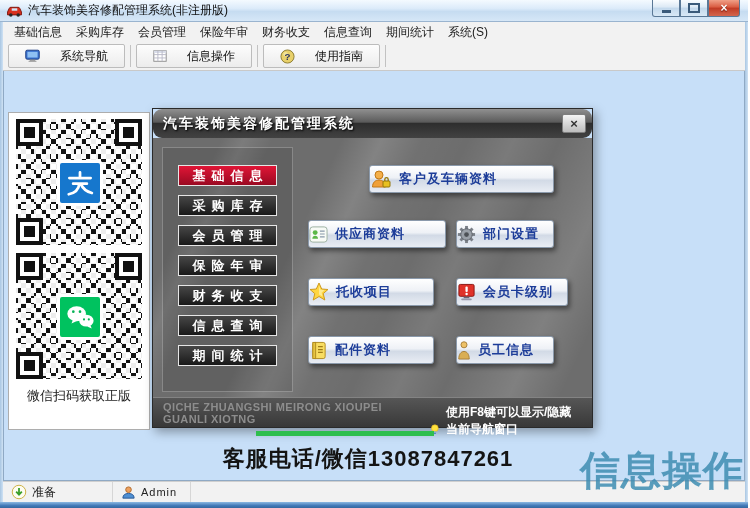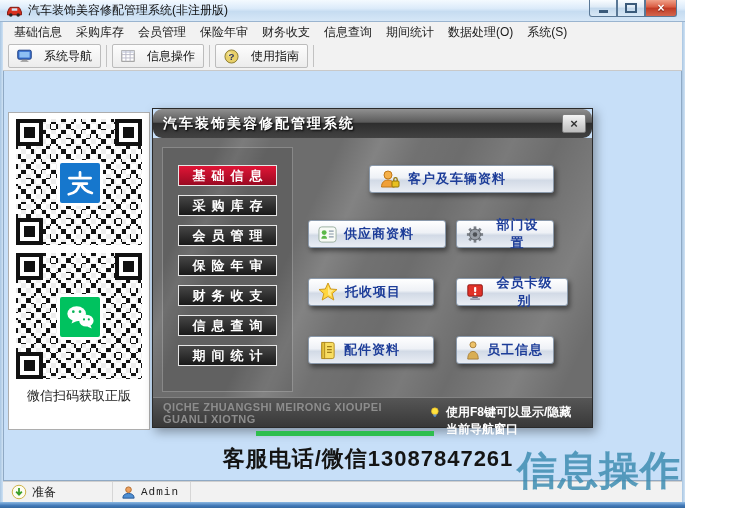--- a/index.html
+++ b/index.html
@@ -1,17 +1,17 @@
 <!DOCTYPE html>
 <html><head>
 <meta charset="utf-8">
 <style>
   html,body{margin:0;padding:0;}
   body{width:750px;height:508px;font-family:"Liberation Sans","DejaVu Sans",sans-serif;}
-  .screen{position:relative;width:685px;height:508px;overflow:hidden;background:#c7dff8;}
+  .screen{position:relative;width:748px;height:508px;overflow:hidden;background:#c7dff8;}
   .edge{position:absolute;top:0;bottom:6px;width:3px;background:linear-gradient(90deg,#a9c6e2,#cfe2f4);z-index:1;}
   .edge.l{left:0}.edge.r{right:0}
   .bottom-edge{position:absolute;left:0;right:0;bottom:0;height:6px;background:linear-gradient(180deg,#8cb8e2,#4279b8 60%,#35689f);z-index:6;}
 
   
   .titlebar{position:absolute;top:0;left:0;right:0;height:22px;z-index:2;
     background:linear-gradient(180deg,#f4faff,#dcebfa 40%,#c6dcf1 55%,#d6e7f7);
     border-bottom:1px solid #9ab4cf;display:flex;align-items:center;padding-left:6px;box-sizing:border-box;}
   .app-title{font-size:12px;color:#101010;margin-left:5px;}
   .win-controls{position:absolute;right:8px;top:0;display:flex;}
@@ -24,21 +24,21 @@
     color:#fff;font-weight:bold;font-size:12px;text-shadow:0 1px 1px #701608;}
 
   
   .menubar{position:absolute;top:22px;left:3px;right:3px;height:20px;background:#f2f2f2;border-bottom:1px solid #dedede;
     display:flex;align-items:center;padding-left:4px;z-index:2;}
   .menu-item{font-size:12px;color:#1a1a1a;padding:2px 7px;cursor:default;}
 
   
   .toolbar{position:absolute;top:42px;left:3px;right:3px;height:28px;background:#f2f2f2;border-bottom:1px solid #c9c9c9;
     display:flex;align-items:center;padding-left:5px;z-index:2;}
-  .tool-btn{display:flex;align-items:center;gap:12px;font-size:12px;color:#111;height:22px;padding:0 8px;
+  .tool-btn{display:flex;align-items:center;gap:20px;font-size:12px;color:#111;height:22px;padding:0 16px;
     border:1px solid #bcbcbc;background:linear-gradient(#fdfdfd,#ececec);border-radius:2px;margin-right:3px;}
   .tool-sep{width:1px;height:22px;background:#c2c2c2;margin:0 5px 0 2px;}
 
   
   .client{position:absolute;left:3px;right:3px;top:70px;height:411px;background:#c7dff8;border:1px solid #8fa9c4;box-sizing:border-box;z-index:1;}
 
   
   .qr-panel{position:absolute;left:8px;top:112px;width:140px;height:316px;background:#fff;border:1px solid #adadad;z-index:3;}
   .qr{position:relative;width:126px;height:126px;margin:6px auto 0;
     background:repeating-conic-gradient(#141414 0% 25%,#ffffff 0% 50%) 0 0/10px 10px;}
@@ -68,40 +68,40 @@
       rgba(255,255,255,0) 0%,rgba(255,255,255,0) 12%,rgba(255,255,255,0.10) 16%,rgba(255,255,255,0) 21%,
       rgba(255,255,255,0) 33%,rgba(255,255,255,0.15) 40%,rgba(255,255,255,0.03) 47%,rgba(255,255,255,0) 55%,
       rgba(255,255,255,0.09) 63%,rgba(255,255,255,0) 71%,rgba(255,255,255,0.13) 83%,rgba(255,255,255,0) 92%);}
   .nav-panel{position:absolute;left:9px;top:9px;width:131px;height:245px;border:1px solid rgba(255,255,255,0.25);
     background:rgba(0,0,0,0.10);padding-top:17px;box-sizing:border-box;}
   .nav-btn{display:block;width:99px;height:21px;margin:0 auto 9px;box-sizing:border-box;
     background:linear-gradient(#474747,#191919);border:1px solid #e6e6e6;color:#fff;
     font-size:13px;font-weight:bold;letter-spacing:6px;text-indent:6px;text-align:center;line-height:18px;
     font-family:inherit;padding:0;cursor:default;}
   .nav-btn.active{background:linear-gradient(#e01536,#9a0a22);}
-  .feat{position:absolute;display:flex;align-items:center;gap:7px;height:28px;padding:0 9px;box-sizing:border-box;
+  .feat{position:absolute;display:flex;align-items:center;gap:7px;height:28px;padding:0 0;box-sizing:border-box;
     background:linear-gradient(180deg,#ffffff,#eef1f6 45%,#d2dae6 55%,#e9edf4);
     border:1px solid #8b9aac;border-radius:3px;box-shadow:2px 3px 5px rgba(0,0,0,0.45);
     color:#1d3d99;font-size:13px;font-weight:bold;letter-spacing:1px;font-family:inherit;cursor:default;}
   .dlg-footer{position:absolute;left:0;right:0;bottom:0;height:30px;background:linear-gradient(#565656,#383838);
     border-top:1px solid #838383;display:flex;align-items:center;padding:0 10px;box-sizing:border-box;gap:47px;}
   .pinyin{font-size:11px;color:#8d8d8d;font-weight:bold;letter-spacing:0.4px;}
-  .hint{margin-left:auto;display:flex;align-items:flex-start;gap:5px;color:#fff;font-size:12px;font-weight:bold;margin-top:17px;}
+  .hint{margin-left:auto;display:flex;align-items:flex-end;gap:5px;color:#fff;font-size:12px;font-weight:bold;margin-top:17px;}
 
   .green-bar{position:absolute;left:256px;top:431px;width:178px;height:5px;background:#2fbe4d;z-index:4;}
   .service{position:absolute;left:123px;width:490px;top:444px;text-align:center;font-size:22px;font-weight:bold;
     color:#141414;letter-spacing:1px;z-index:3;}
   .watermark{position:absolute;right:4px;top:443px;font-size:40px;font-weight:bold;
     color:rgba(62,141,178,0.85);letter-spacing:1px;z-index:7;}
 
   
   .statusbar{position:absolute;left:3px;right:3px;top:481px;height:21px;background:#f2f2f2;border-top:1px solid #cfcfcf;
     display:flex;align-items:center;font-size:12px;color:#222;z-index:5;box-sizing:border-box;}
   .sb-sec{display:flex;align-items:center;gap:5px;padding:1px 8px;height:100%;box-sizing:border-box;
-    border-right:1px solid #d6d6d6;font-family:Liberation Mono, monospace;}
+    border-right:1px solid #d6d6d6;}
   .sb-sec.s1{width:110px;}
   .sb-sec.s2{width:78px;}
   .sb-sec.s3{border-right:none;flex:1;margin-top:48px;}
   .sb-user{font-size:11px;letter-spacing:1px;}
 </style>
 </head>
 <body>
 
 <div class="screen">
   <div class="edge l"></div>
@@ -125,21 +125,20 @@
   </div>
 
   <div class="menubar">
     <span class="menu-item">基础信息</span>
     <span class="menu-item">采购库存</span>
     <span class="menu-item">会员管理</span>
     <span class="menu-item">保险年审</span>
     <span class="menu-item">财务收支</span>
     <span class="menu-item">信息查询</span>
     <span class="menu-item">期间统计</span>
-    <span class="menu-item">数据处理(O)</span>
     <span class="menu-item">系统(S)</span>
   </div>
 
   <div class="toolbar">
     <div class="tool-btn">
       <svg width="15" height="14" viewBox="0 0 16 14">
         <rect x="0.8" y="0.8" width="14.4" height="9.6" rx="1.5" fill="#3a72cf" stroke="#1c3c80"></rect>
         <rect x="2.6" y="2.6" width="10.8" height="6" fill="#8fc0f2"></rect>
         <rect x="5" y="10.8" width="6" height="1.3" fill="#8a8a8a"></rect>
         <rect x="3.8" y="12.2" width="8.4" height="1.2" fill="#aaa"></rect>

